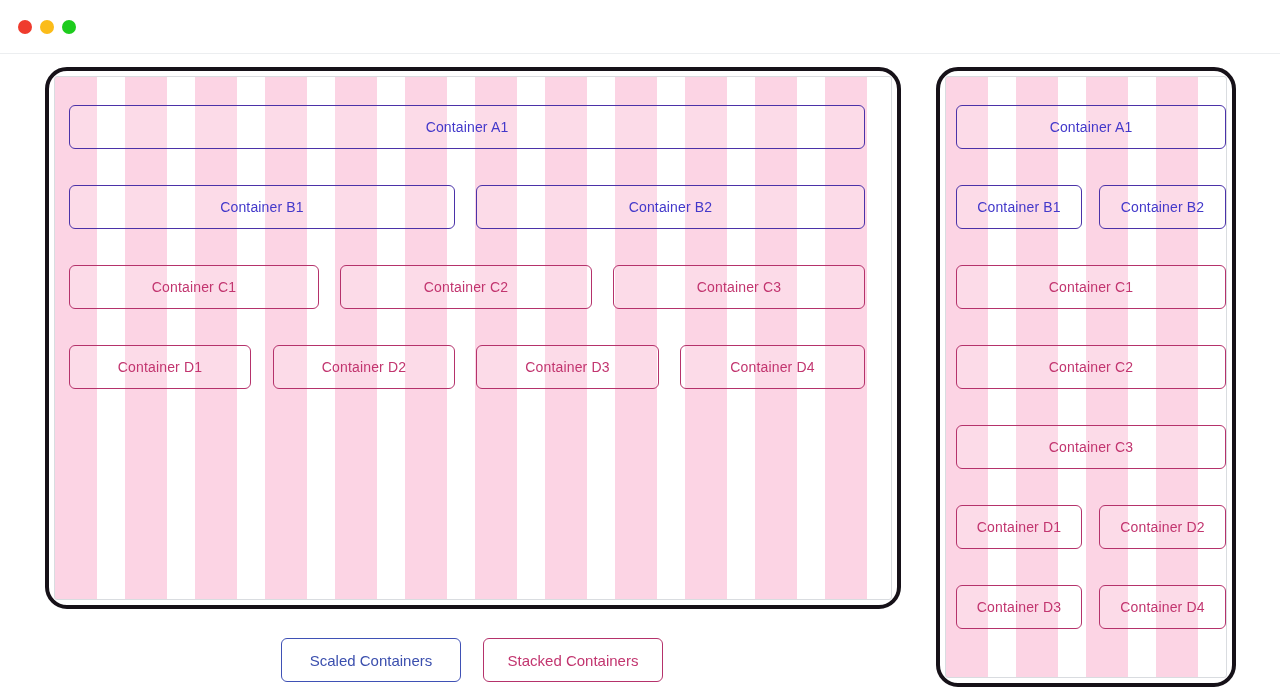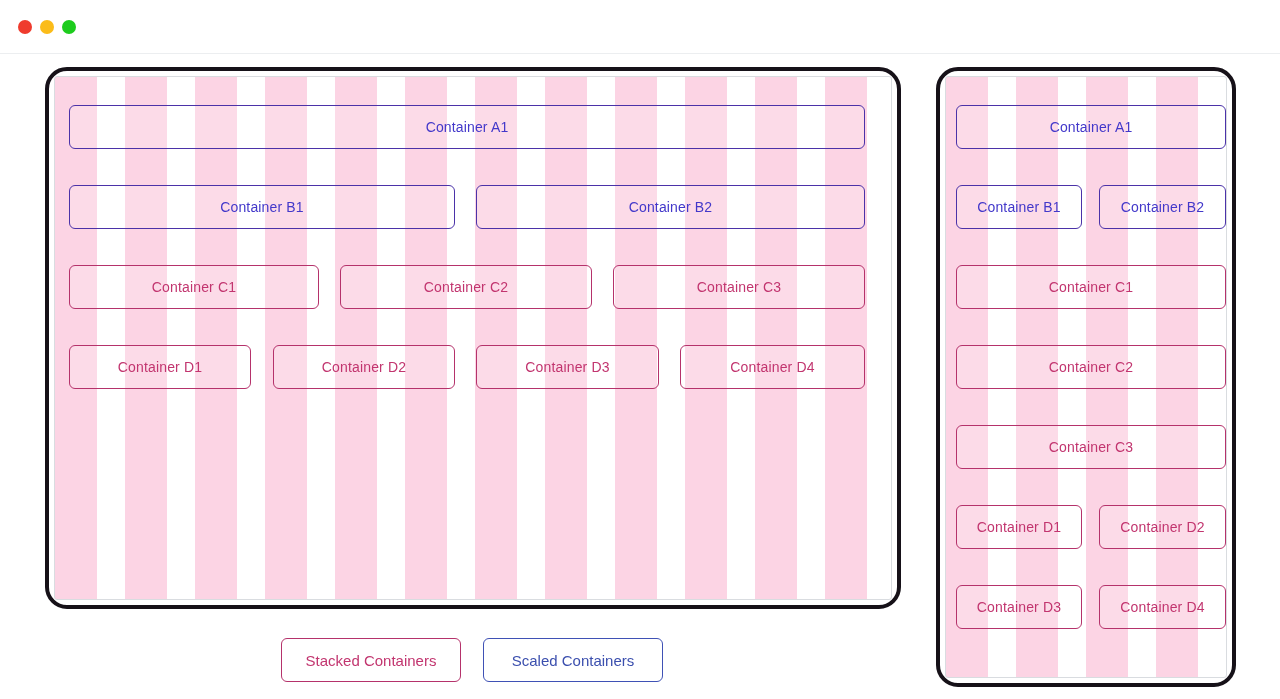--- a/index.html
+++ b/index.html
@@ -251,17 +251,17 @@
         <span>Container D3</span>
       </div>
       <div class="cbox tone-c k-d4">
         <span>Container D4</span>
       </div>
 
     </div>
   </div>
 
   <div class="button-row">
+    <button class="ctl-btn tone-a">Scaled Containers</button>
     <button class="ctl-btn tone-c">Stacked Containers</button>
-    <button class="ctl-btn tone-a">Scaled Containers</button>
   </div>
 
 </div>
 
 </body></html>

